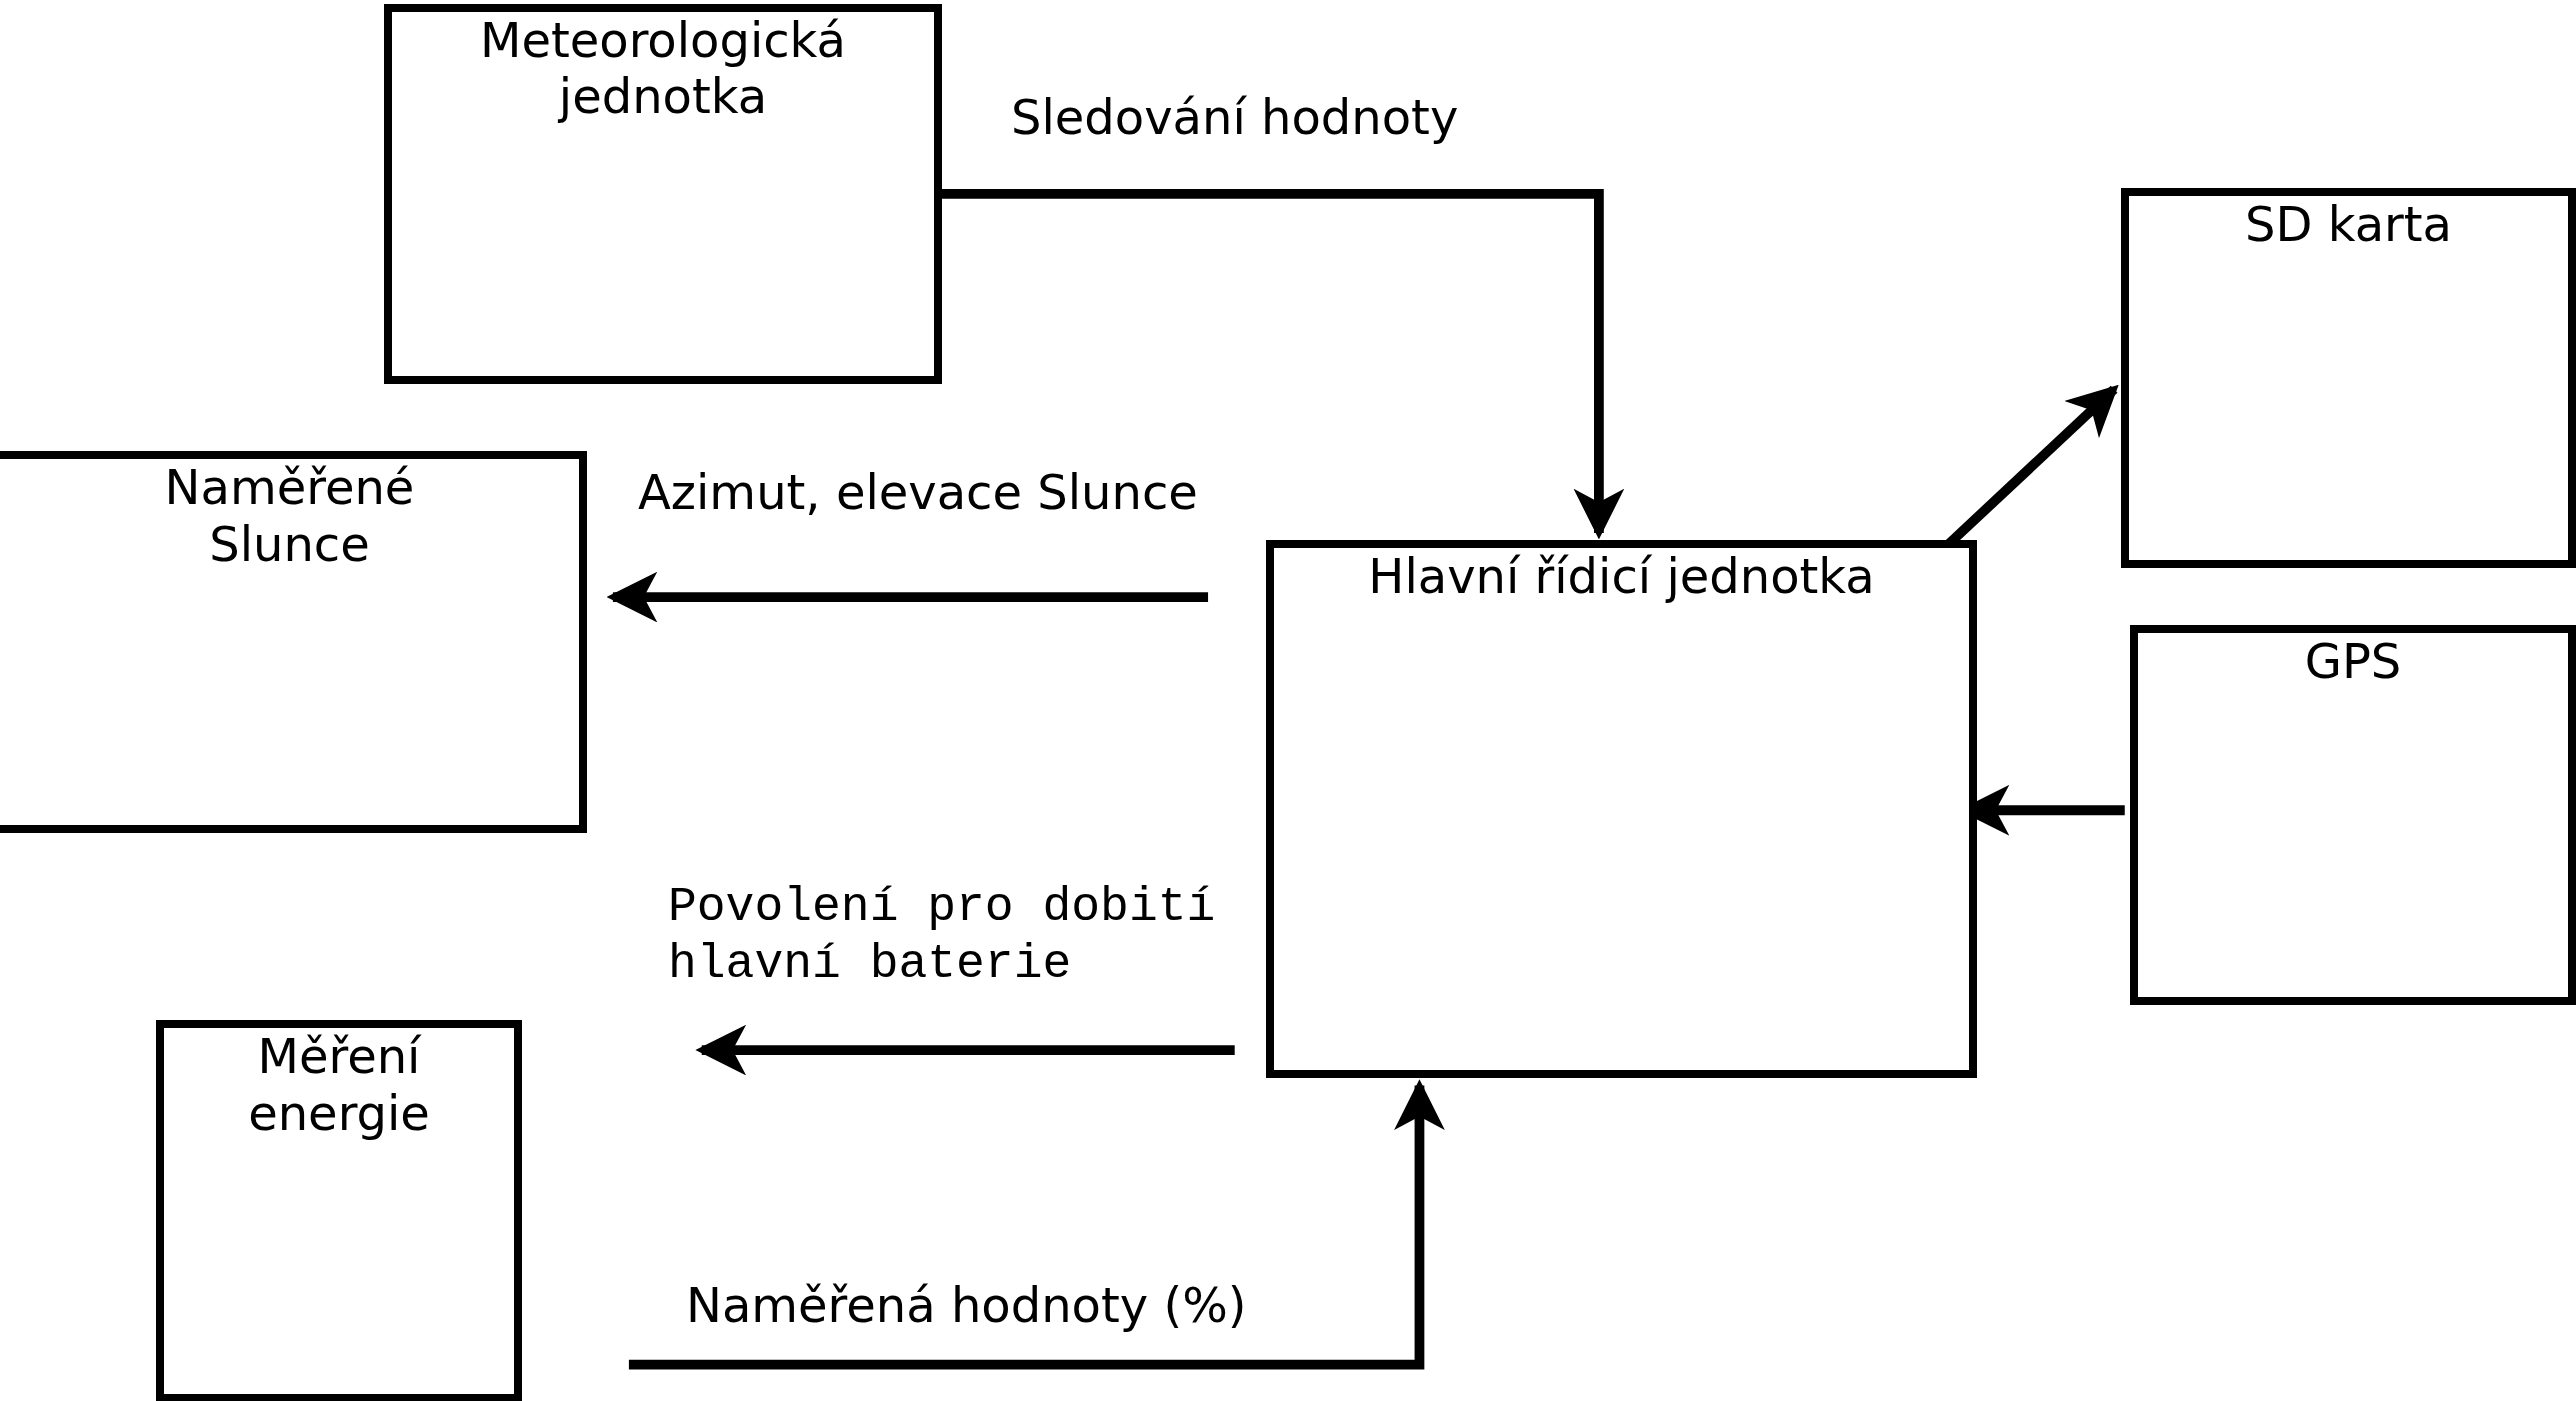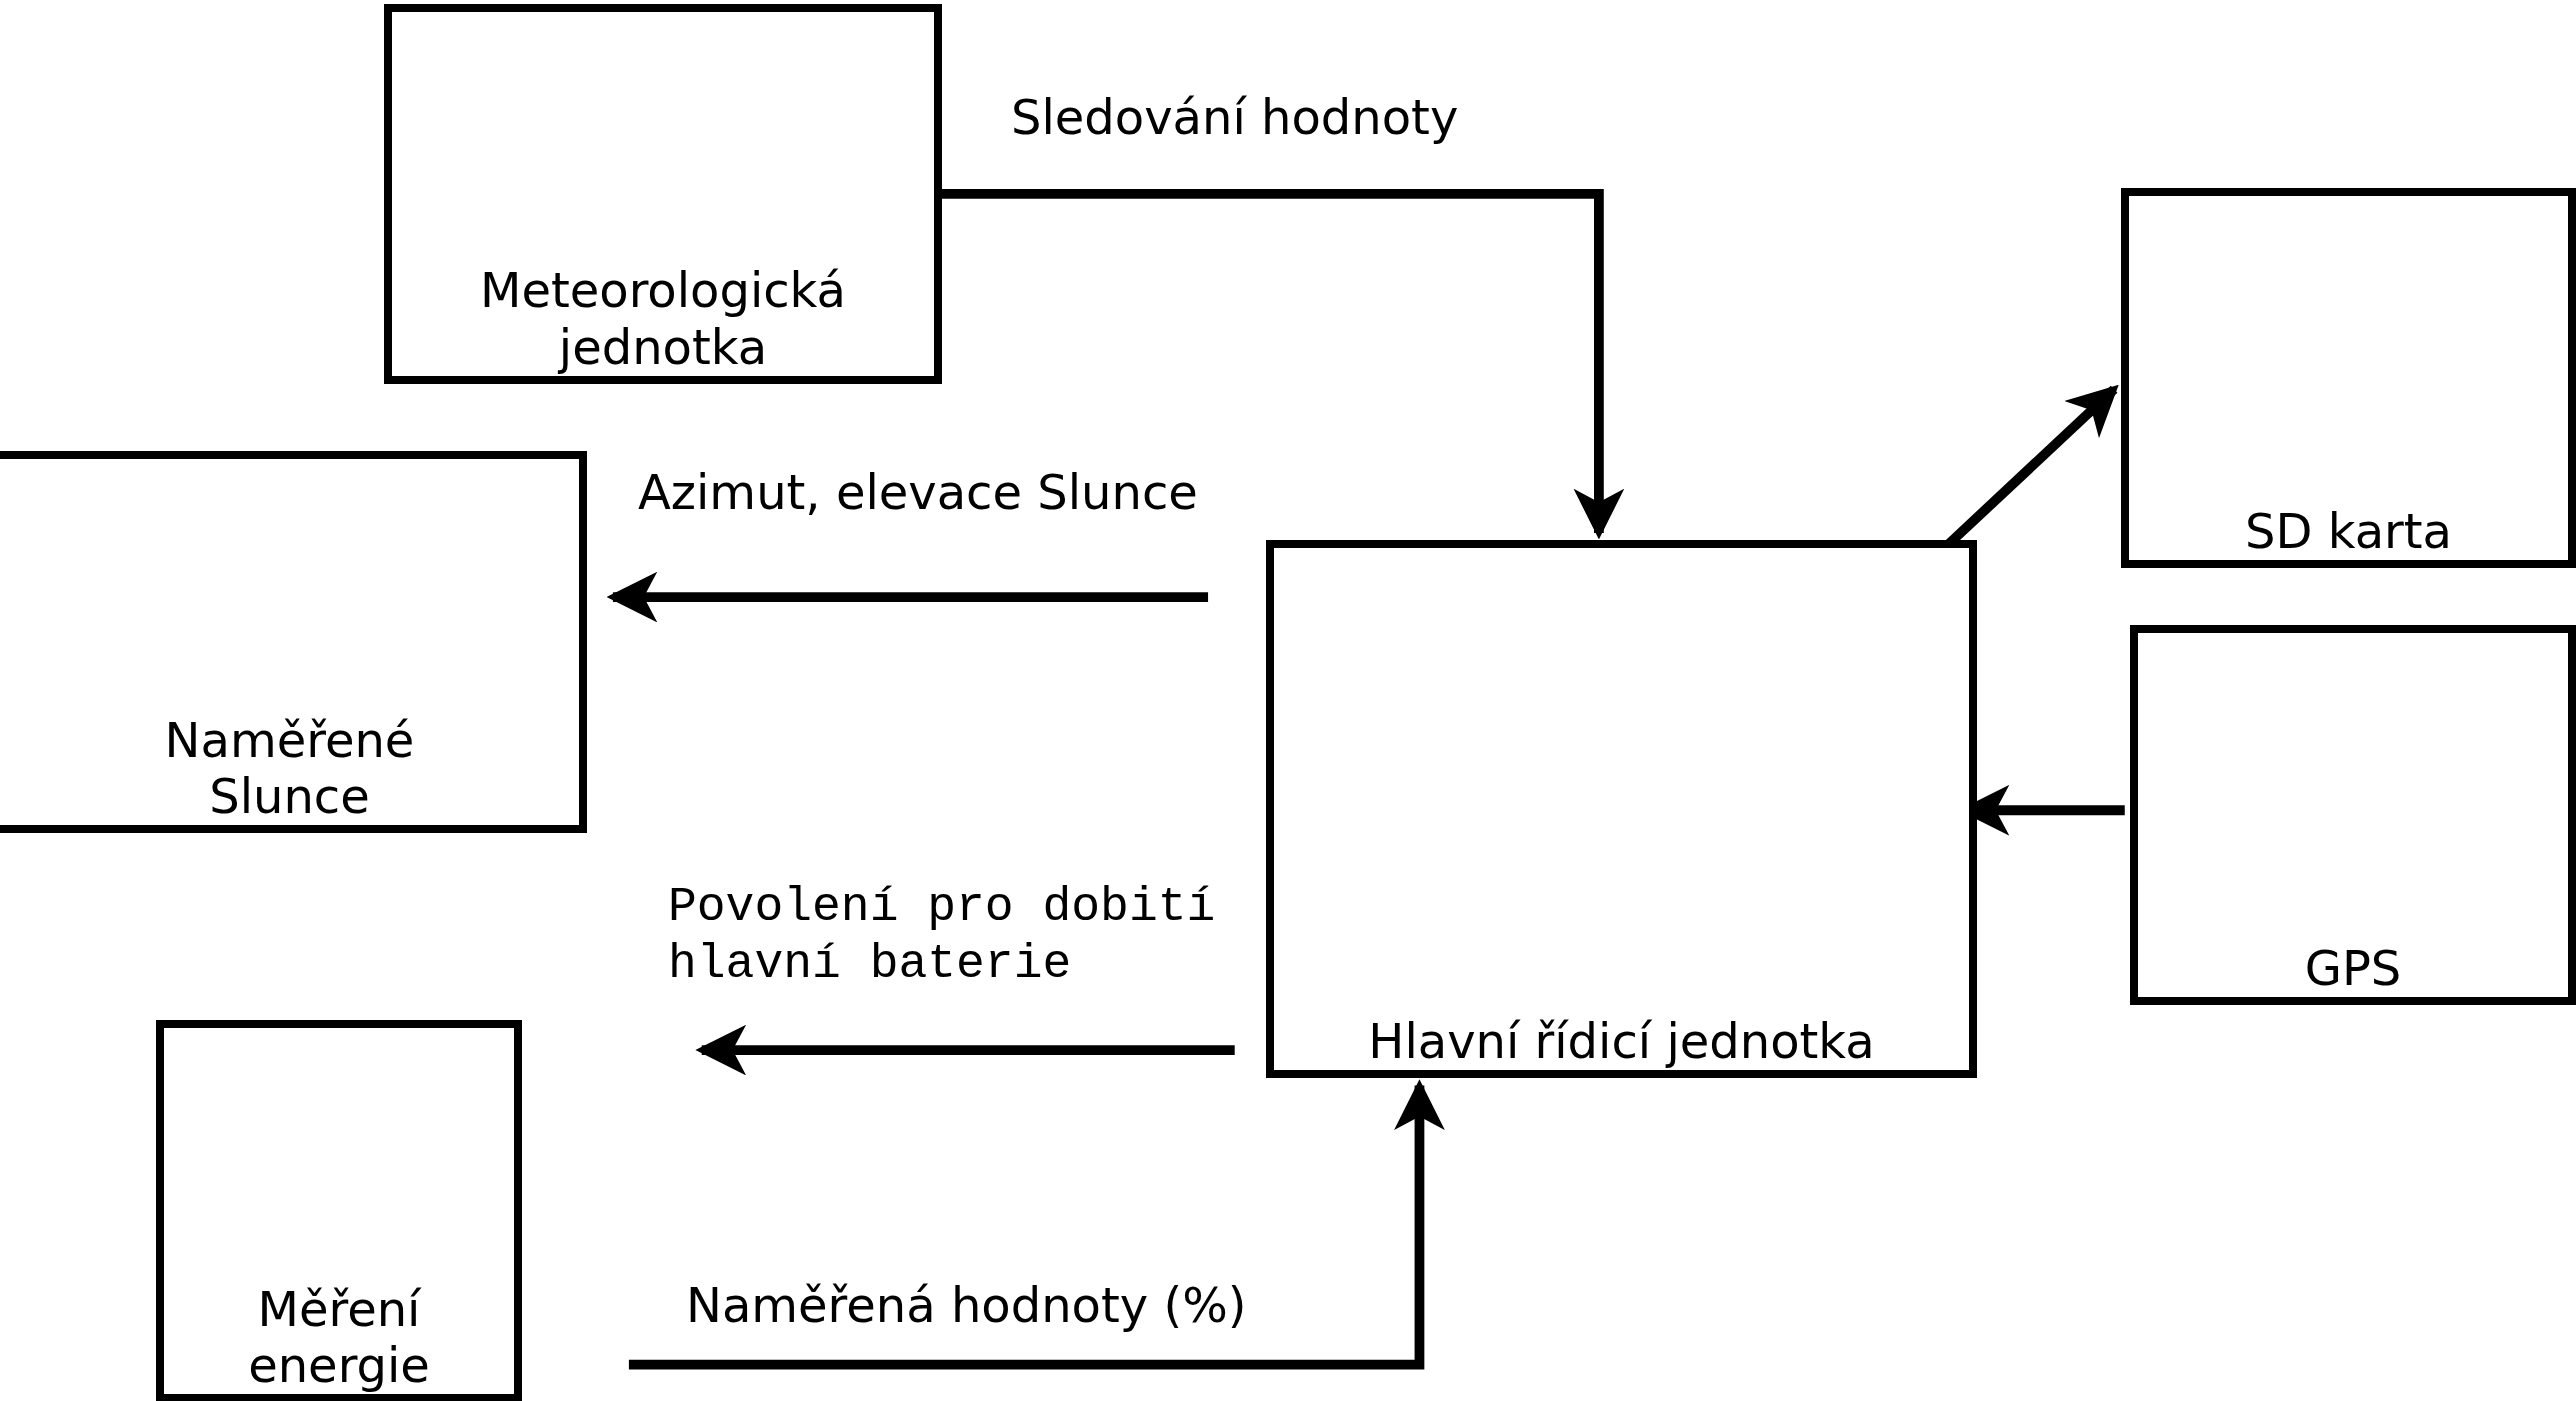--- a/index.html
+++ b/index.html
@@ -26,21 +26,21 @@
     left: 0;
     width: 2576px;
     height: 1402px;
   }
   .node-box {
     position: absolute;
     box-sizing: border-box;
     border: 8px solid #000000;
     background: #ffffff;
     display: flex;
-    align-items: flex-end;
+    align-items: flex-start;
     justify-content: center;
     text-align: center;
   }
   .node-label {
     font-family: "DejaVu Sans", sans-serif;
     font-size: 48px;
     line-height: 1.18;
     color: #000000;
     white-space: pre-line;
     padding: 0 12.4px;

